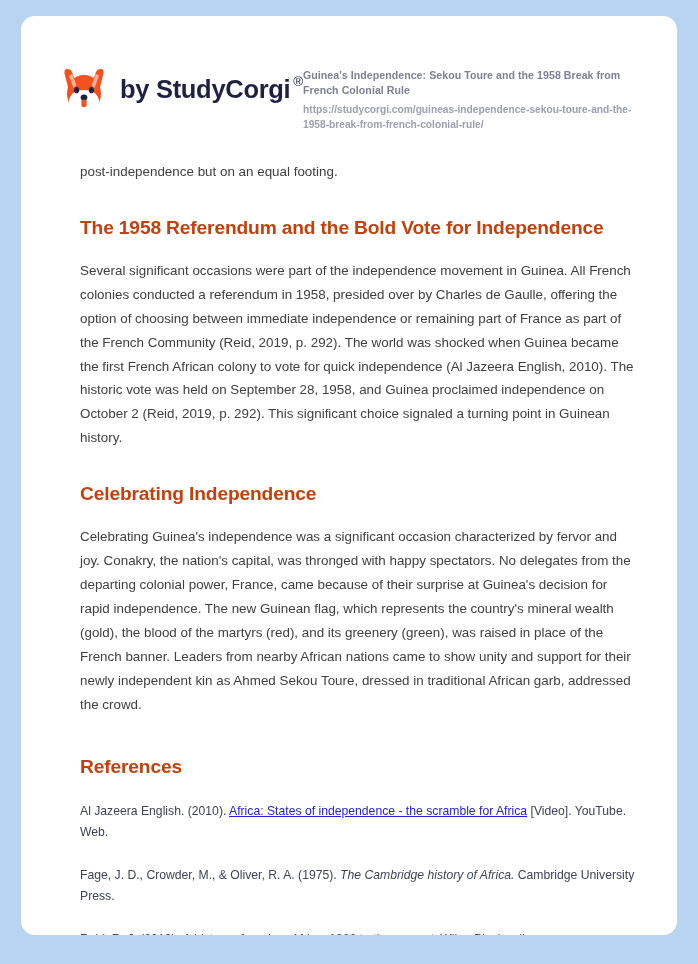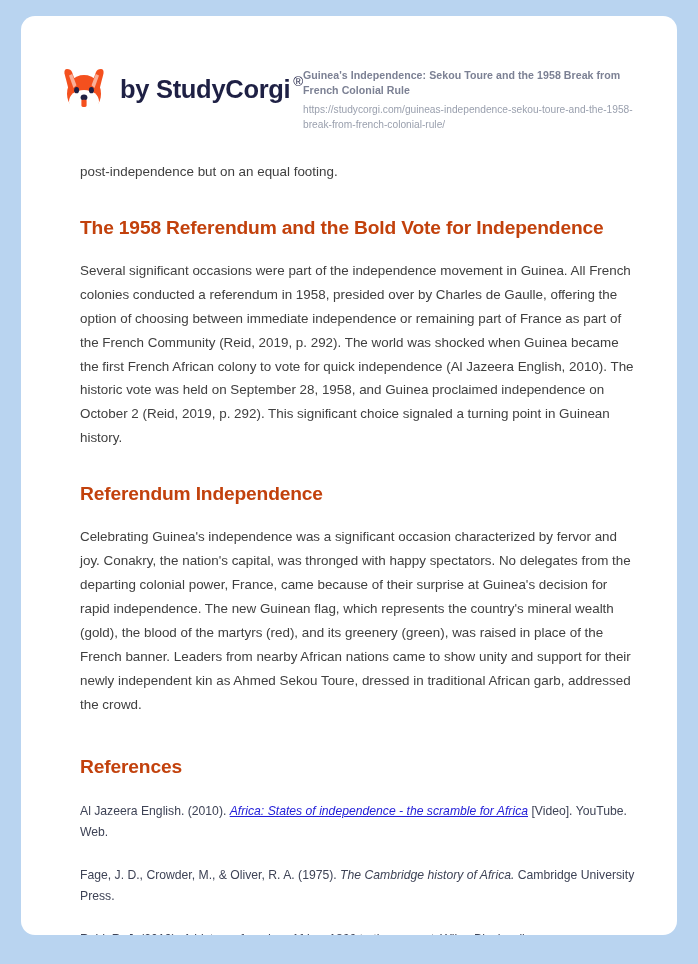--- a/index.html
+++ b/index.html
@@ -69,21 +69,21 @@
   .header-title {
     color: #7c8194;
     font-size: 10.6px;
     font-weight: bold;
     line-height: 1.42;
     letter-spacing: 0.05px;
   }
   .header-url {
     color: #9aa0ae;
     font-size: 10.2px;
-    font-weight: normal;
+    font-weight: bold;
     line-height: 1.45;
     margin-top: 5px;
     word-break: break-word;
   }
 
   
   .doc-body {
     padding: 0 42px 0 59px;
     margin-top: 27px;
   }
@@ -116,21 +116,20 @@
     margin: 0 0 22px 0;
   }
   .ref:last-child {
     margin-bottom: 0;
   }
   .ref em {
     font-style: italic;
   }
   .ref-link {
     color: #2420d8;
-    font-style: italic;
     text-decoration: underline;
   }
 </style>
 </head>
 <body>
 
 <div class="page-card">
 
   <div class="doc-header">
 
@@ -166,21 +165,21 @@
     </div>
   </div>
 
   <div class="doc-body">
 
     <p class="para">post-independence but on an equal footing.</p>
 
     <h2 class="section-heading">The 1958 Referendum and the Bold Vote for Independence</h2>
     <p class="para">Several significant occasions were part of the independence movement in Guinea. All French colonies conducted a referendum in 1958, presided over by Charles de Gaulle, offering the option of choosing between immediate independence or remaining part of France as part of the French Community (Reid, 2019, p. 292). The world was shocked when Guinea became the first French African colony to vote for quick independence (Al Jazeera English, 2010). The historic vote was held on September 28, 1958, and Guinea proclaimed independence on October 2 (Reid, 2019, p. 292). This significant choice signaled a turning point in Guinean history.</p>
 
-    <h2 class="section-heading">Referendum Independence</h2>
+    <h2 class="section-heading">Celebrating Independence</h2>
     <p class="para tight">Celebrating Guinea's independence was a significant occasion characterized by fervor and joy. Conakry, the nation's capital, was thronged with happy spectators. No delegates from the departing colonial power, France, came because of their surprise at Guinea's decision for rapid independence. The new Guinean flag, which represents the country's mineral wealth (gold), the blood of the martyrs (red), and its greenery (green), was raised in place of the French banner. Leaders from nearby African nations came to show unity and support for their newly independent kin as Ahmed Sekou Toure, dressed in traditional African garb, addressed the crowd.</p>
 
     <h2 class="section-heading refs">References</h2>
 
     <p class="ref"><span>Al Jazeera English. (2010). </span><a class="ref-link" href="#">Africa: States of independence - the scramble for Africa</a><span> [Video]. YouTube. Web.</span></p>
 
     <p class="ref"><span>Fage, J. D., Crowder, M., &amp; Oliver, R. A. (1975). </span><em>The Cambridge history of Africa.</em><span> Cambridge University Press.</span></p>
 
     <p class="ref"><span>Reid, R. J. (2019). </span><em>A history of modern Africa: 1800 to the present.</em><span> Wiley-Blackwell.</span></p>
 

